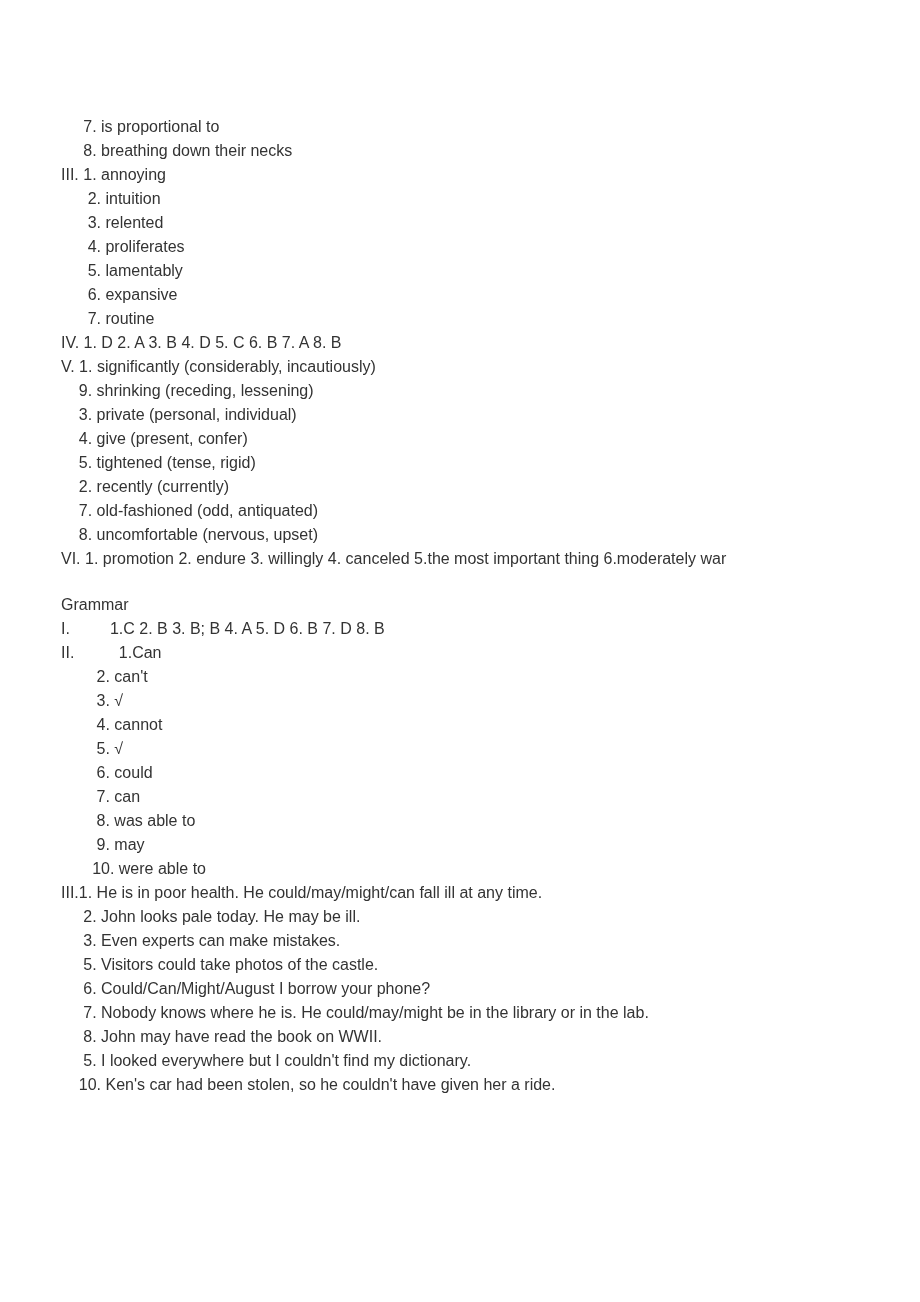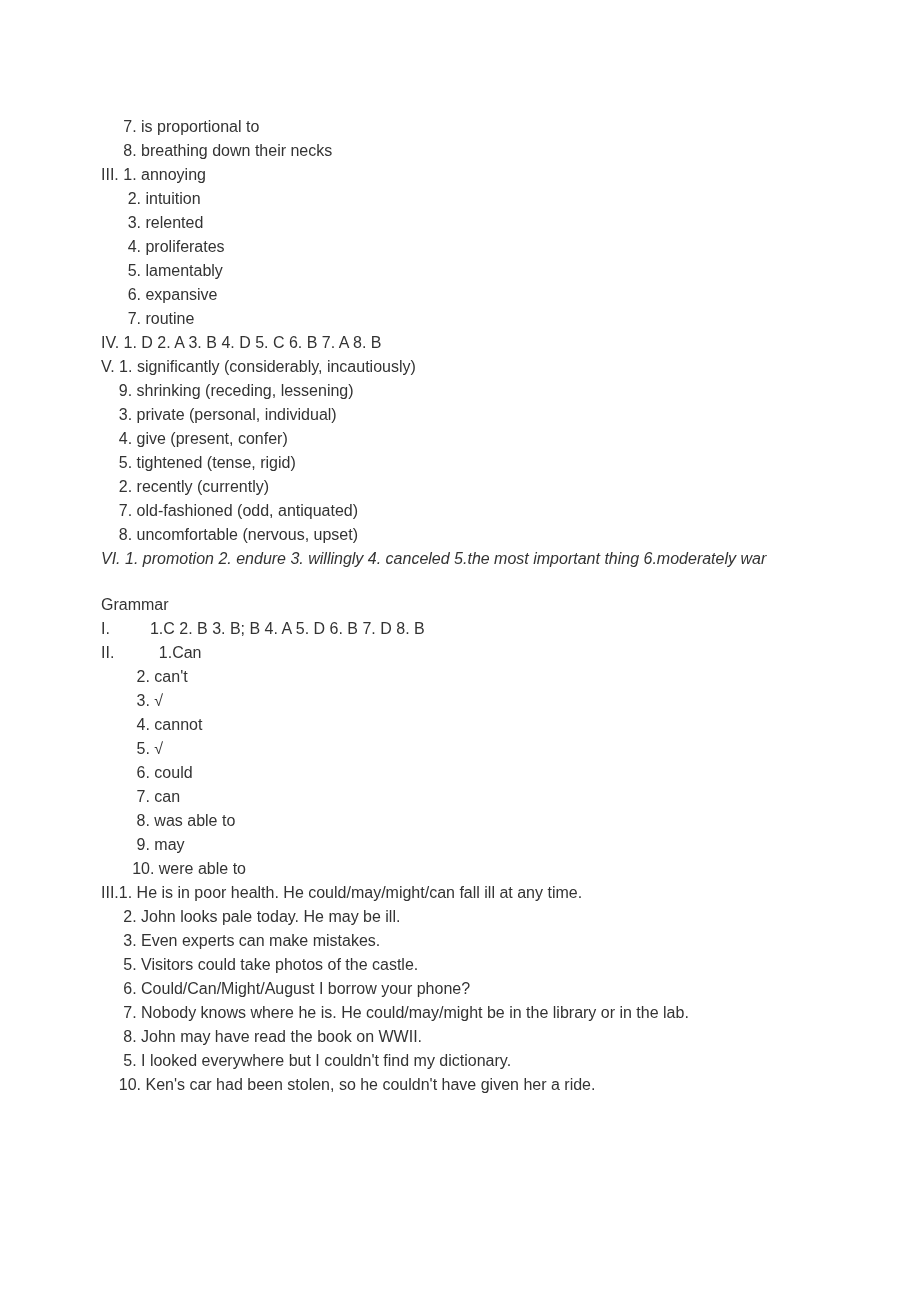--- a/index.html
+++ b/index.html
@@ -7,30 +7,29 @@
     padding: 0;
     background: #ffffff;
     font-family: "Segoe UI", Arial, sans-serif;
     font-size: 16px;
     color: #333333;
     width: 920px;
     height: 1302px;
     box-sizing: border-box;
   }
   .page {
-    padding: 115px 125px 60px 101px;
+    padding: 115px 125px 60px 61px;
     line-height: 1.5;
   }
   .line {
     white-space: pre-wrap;
     word-break: break-word;
   }
   .justify {
     text-align: justify;
-    font-style: italic;
   }
   .section-gap {
     height: 22px;
   }
 </style>
 </head>
 <body>
 
 <div class="page" id="page-container">
     <div class="line">     7. is proportional to</div>

